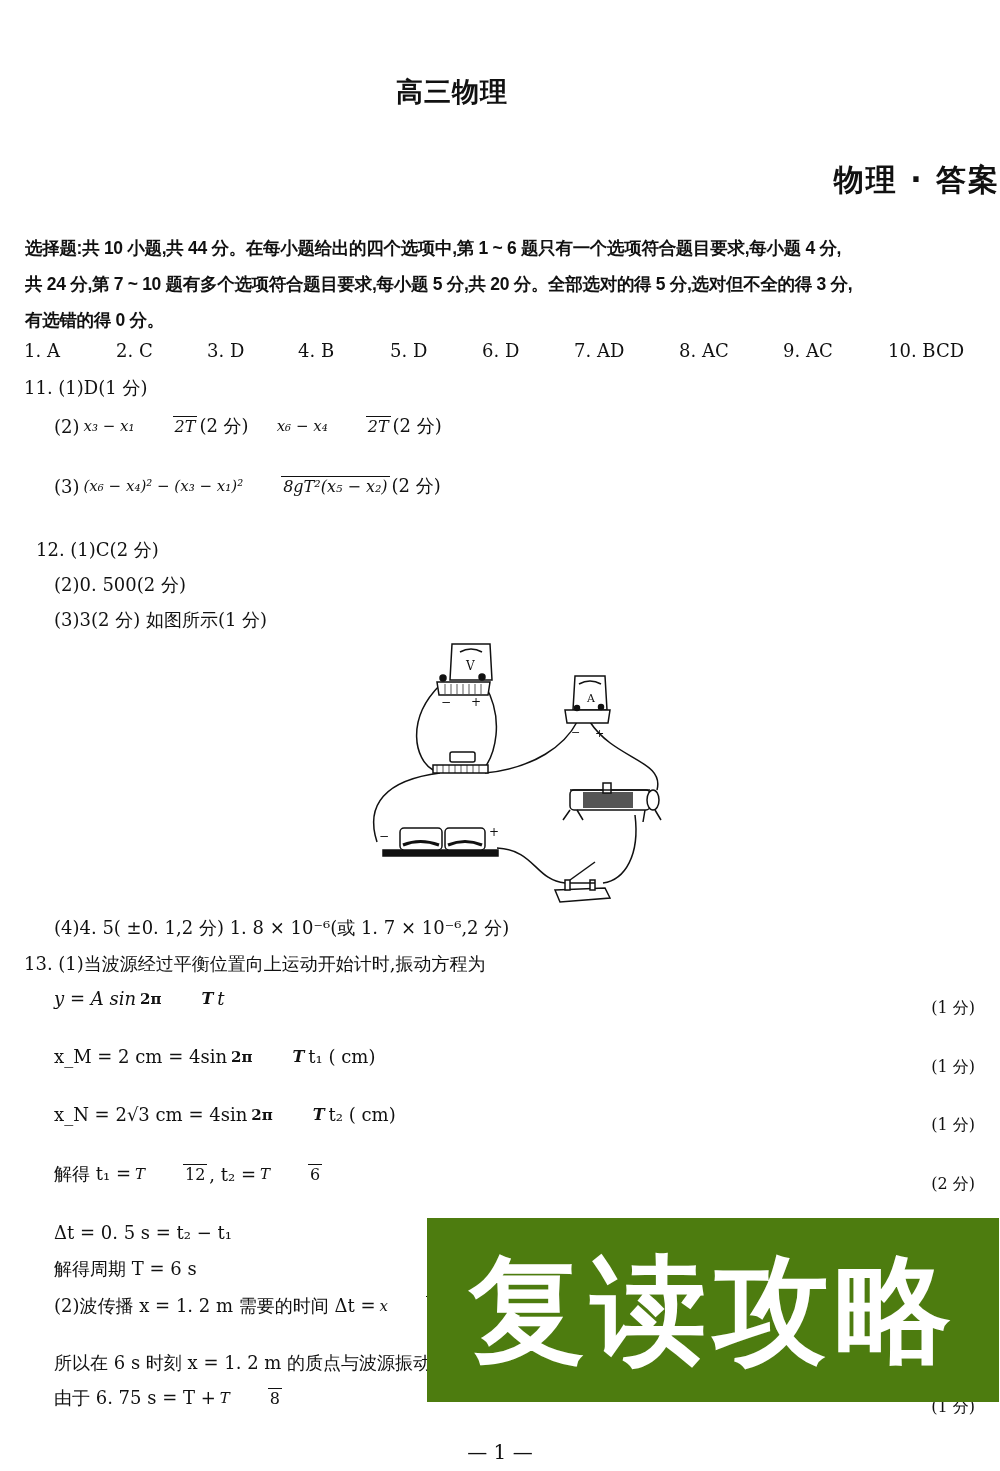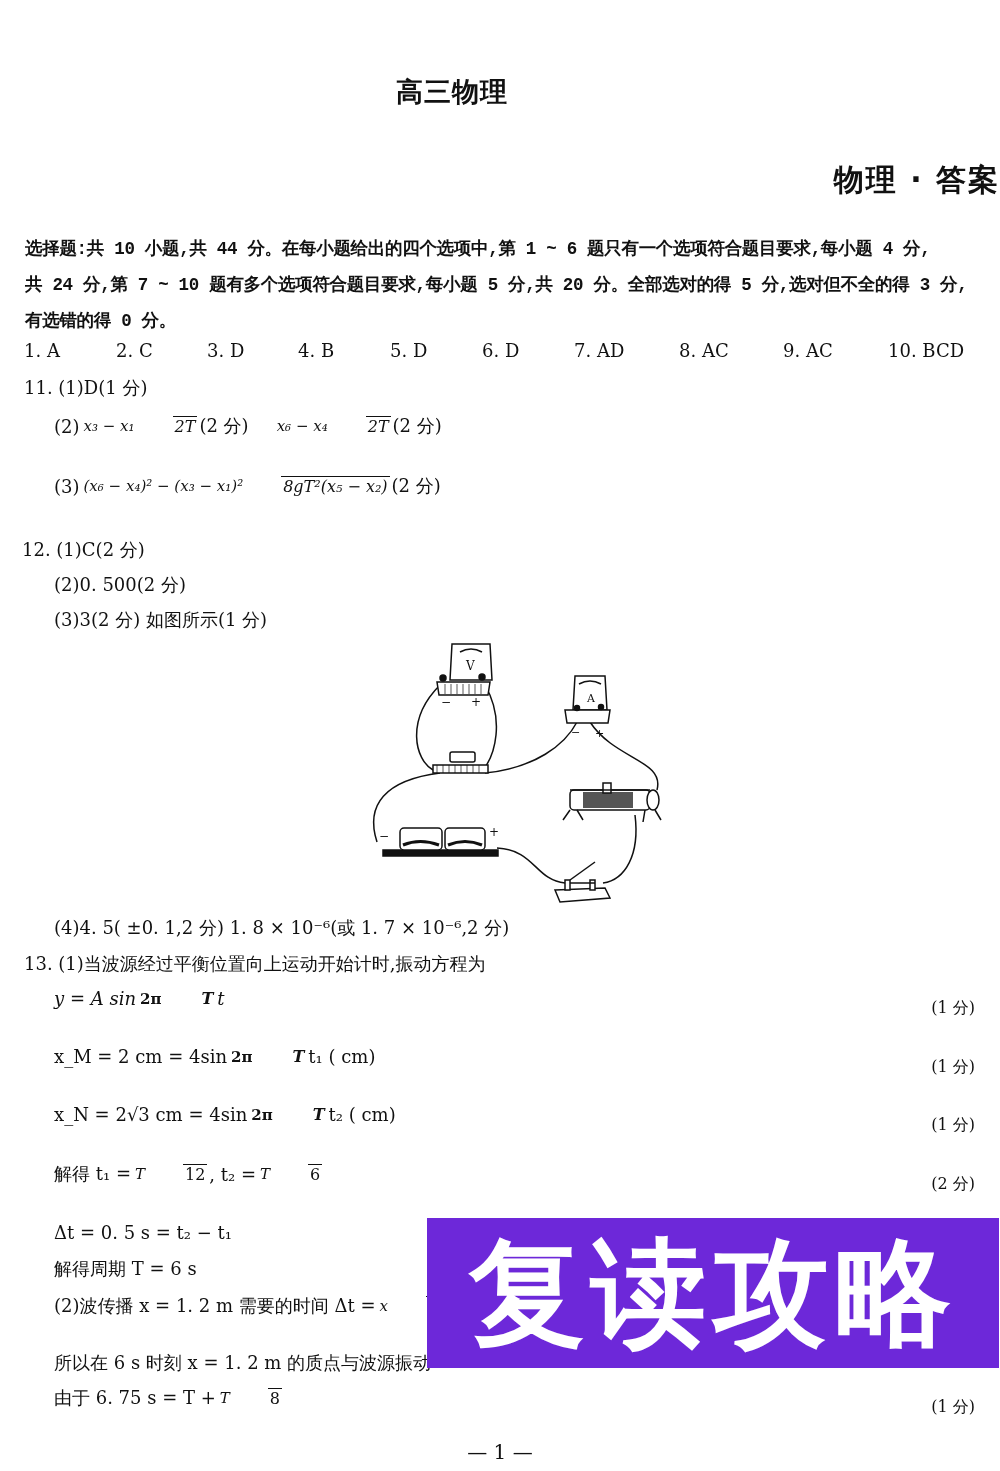--- a/index.html
+++ b/index.html
@@ -1,30 +1,30 @@
 <!DOCTYPE html>
 <html><head>
 <meta charset="utf-8">
 <style>
   * { box-sizing: border-box; margin: 0; padding: 0; }
   html, body { width: 1000px; height: 1471px; background: #ffffff; overflow: hidden; }
   body { position: relative; font-family: "DejaVu Serif", "Liberation Serif", serif; color: #111; }
   .abs { position: absolute; white-space: nowrap; }
   .title1 { left: 0; width: 904px; top: 74px; text-align: center; font-family: "DejaVu Sans", sans-serif; font-weight: bold; font-size: 27px; letter-spacing: 1px; }
   .title2 { left: 0; width: 1000px; top: 160px; text-align: right; font-family: "DejaVu Sans", sans-serif; font-weight: bold; font-size: 30px; letter-spacing: 2px; }
-  .intro { font-family: Liberation Mono, monospace; font-weight: bold; font-size: 17.5px; left: 25px; letter-spacing: -0.3px; }
+  .intro { font-family: Liberation Sans, sans-serif; font-weight: bold; font-size: 17.5px; left: 25px; letter-spacing: -0.3px; }
   .txt { font-size: 18px; }
   .answers { left: 24px; top: 340px; width: 940px; height: 26px; }
   .answers span { position: absolute; top: 0; font-size: 18px; }
   .frac { display: inline-flex; flex-direction: row; align-items: center; vertical-align: middle; margin: 0 2px; }
   .frac .num { font-size: 15px; line-height: 18px; padding: 0 2px; font-style: italic; }
   .frac .den { font-size: 16px; line-height: 20px; border-top: 1.3px solid #111; padding: 0 2px; font-style: italic; margin-left: 36px; }
   .it { font-style: italic; }
   .score { right: 25px; font-size: 16px; text-align: center; }
-  .banner { left: 427px; top: 1218px; width: 572px; height: 150px; background: #6d28d9; display: flex; align-items: center; justify-content: center; }
+  .banner { left: 427px; top: 1218px; width: 572px; height: 184px; background: #4d7c0f; display: flex; align-items: center; justify-content: center; }
   .banner span { font-family: "DejaVu Sans", sans-serif; font-weight: bold; color: #ffffff; font-size: 116px; letter-spacing: 6px; line-height: 1; }
   .footer { left: 0; width: 1000px; top: 1440px; text-align: center; font-size: 20px; }
   .figure { left: 365px; top: 640px; width: 315px; height: 270px; }
 </style>
 </head>
 <body>
 
 <div class="abs title1">高三物理</div>
 <div class="abs title2">物理 · 答案</div>
 
@@ -62,21 +62,21 @@
 </div>
 <div class="abs txt" style="left:54px; top:474px; display:flex; align-items:center;">
   <span>(3)</span>
   <span class="frac">
     <span class="num">(x₆ − x₄)² − (x₃ − x₁)²</span>
     <span class="den">8gT²(x₅ − x₂)</span>
   </span>
   <span>(2 分)</span>
 </div>
 
-<div class="abs txt" style="left:22px; top:538px">12. (1)C(2 分)</div>
+<div class="abs txt" style="left:36px; top:538px">12. (1)C(2 分)</div>
 <div class="abs txt" style="left:54px; top:573px">(2)0. 500(2 分)</div>
 <div class="abs txt" style="left:54px; top:608px">(3)3(2 分)    如图所示(1 分)</div>
 
 <div class="abs figure">
   <svg width="315" height="270" viewBox="0 0 315 270" fill="none" stroke="#111" stroke-width="1.5">
 
     <path d="M75 45 C 40 80, 50 120, 68 130"></path>
     <path d="M120 45 C 140 80, 130 115, 118 130"></path>
     <path d="M75 133 C 20 140, 0 165, 12 202"></path>
     <path d="M120 133 C 170 128, 200 105, 212 82"></path>

